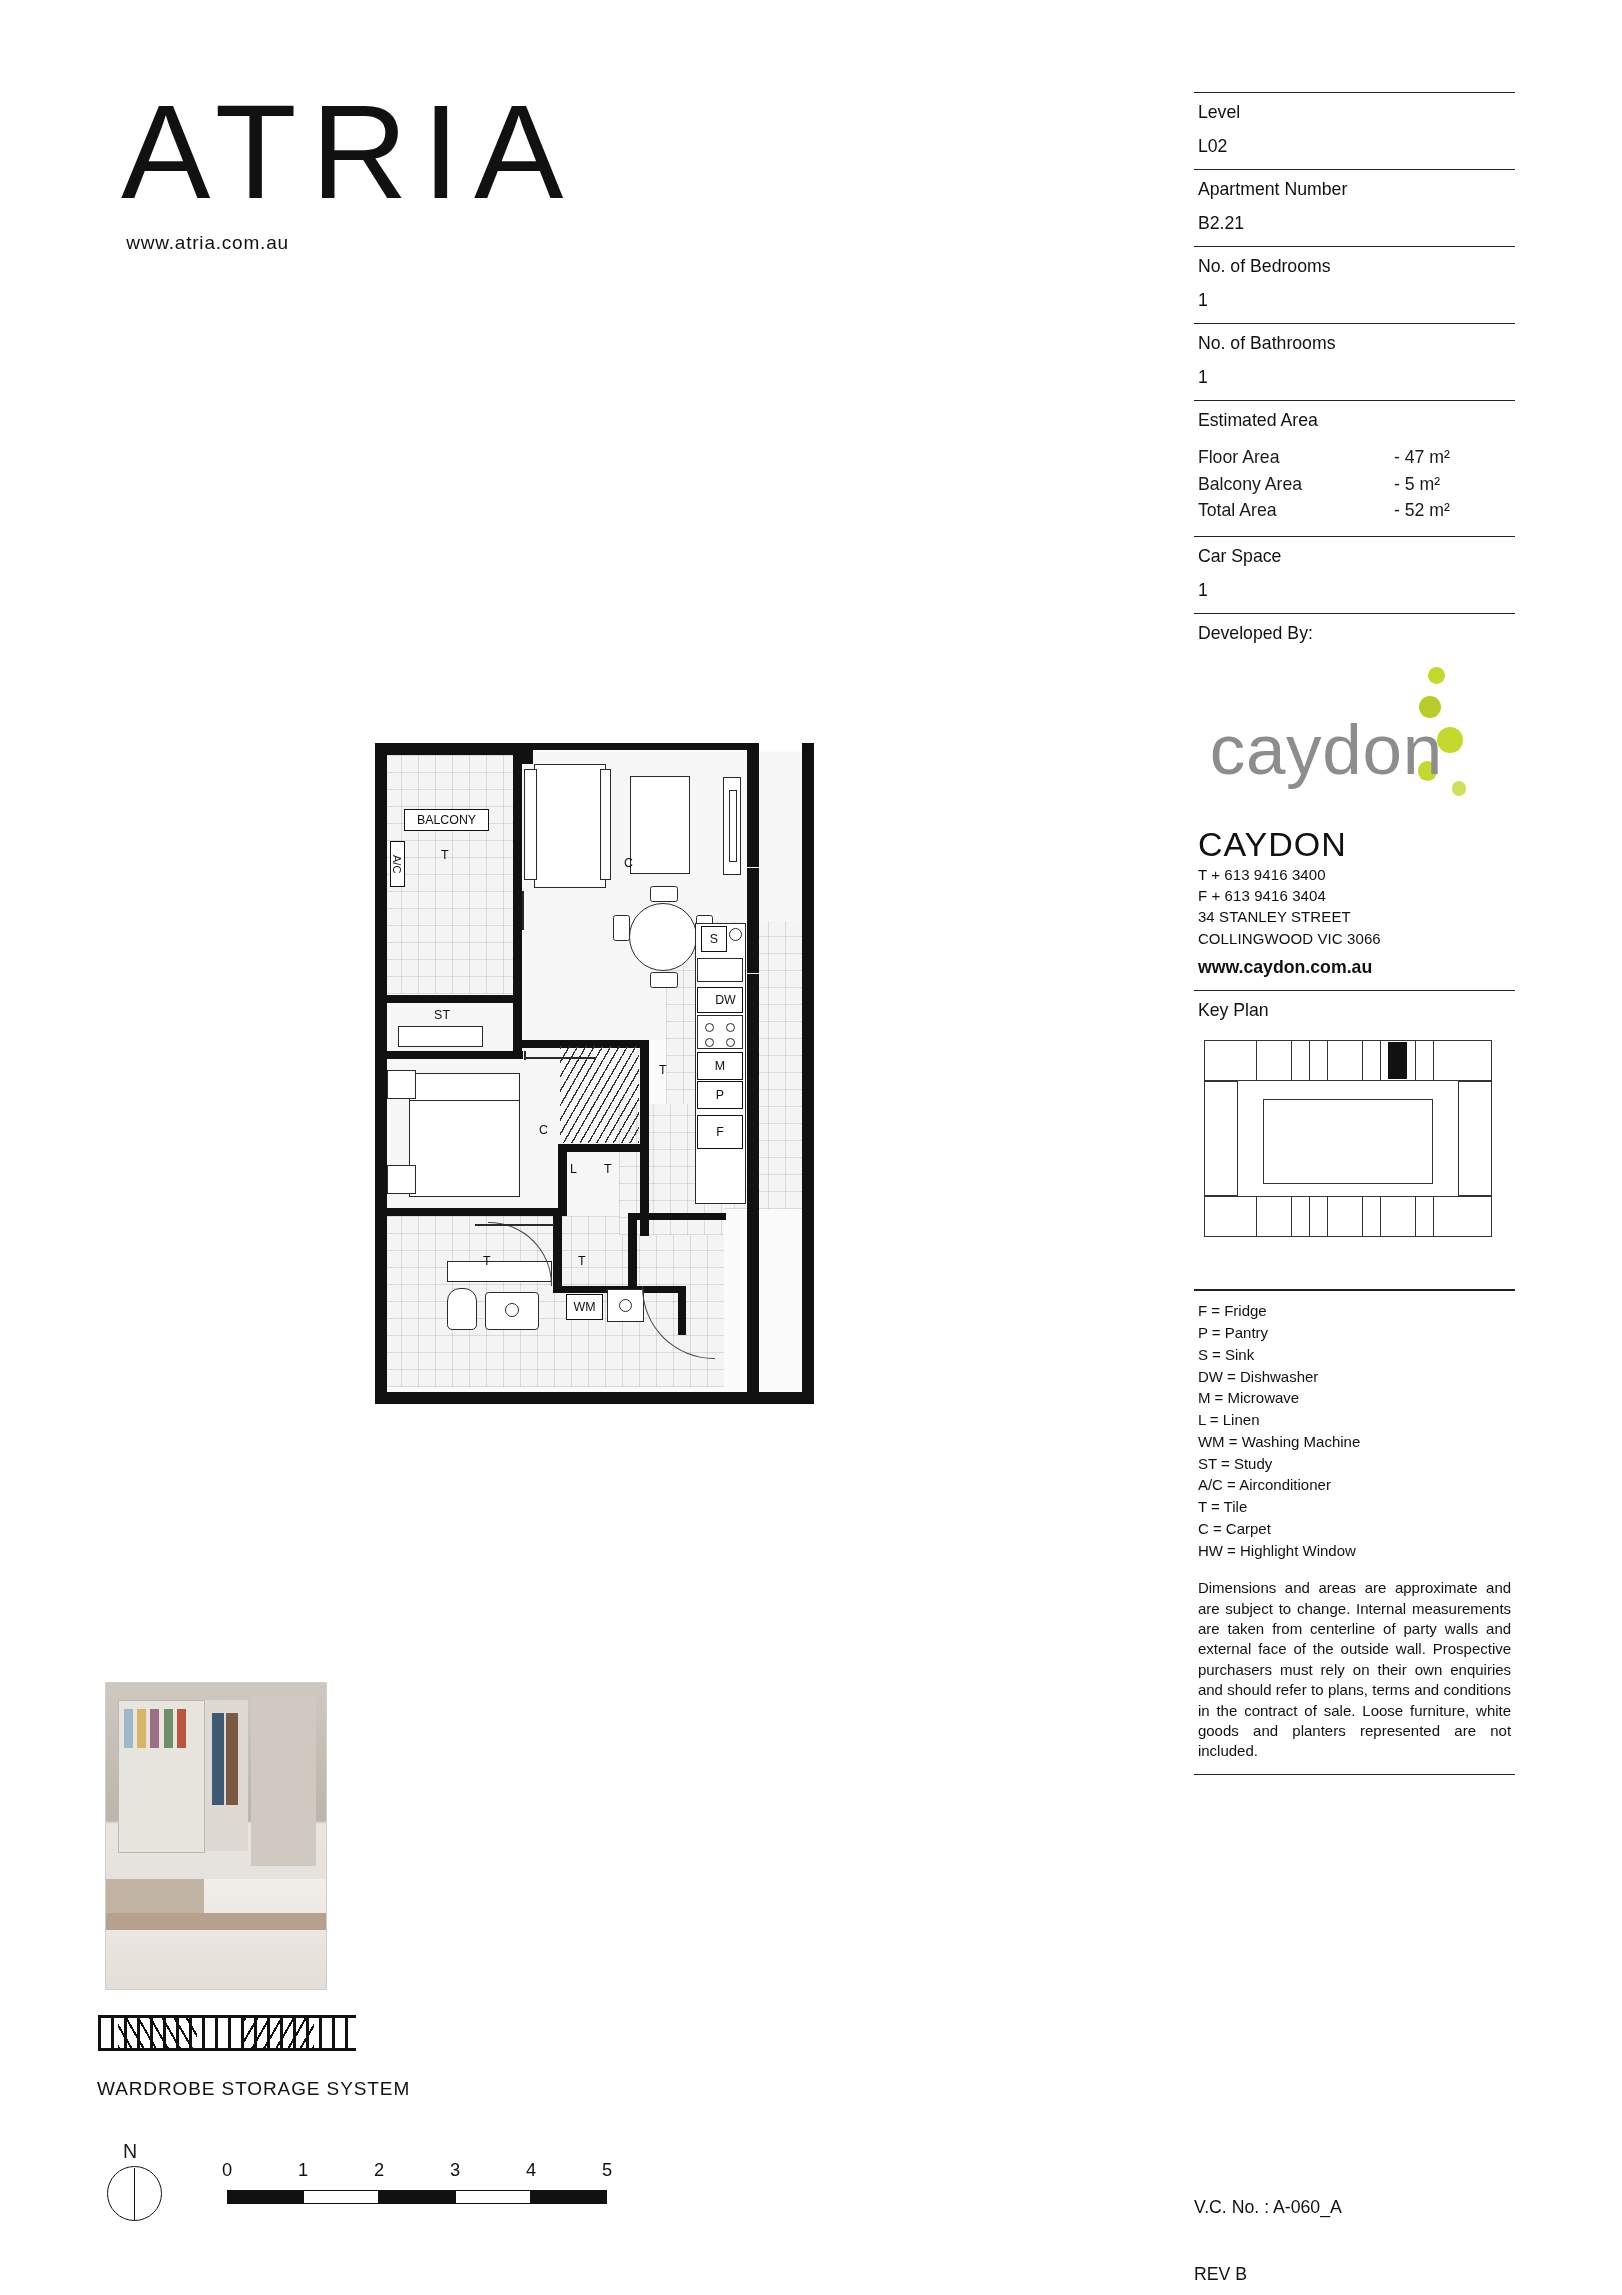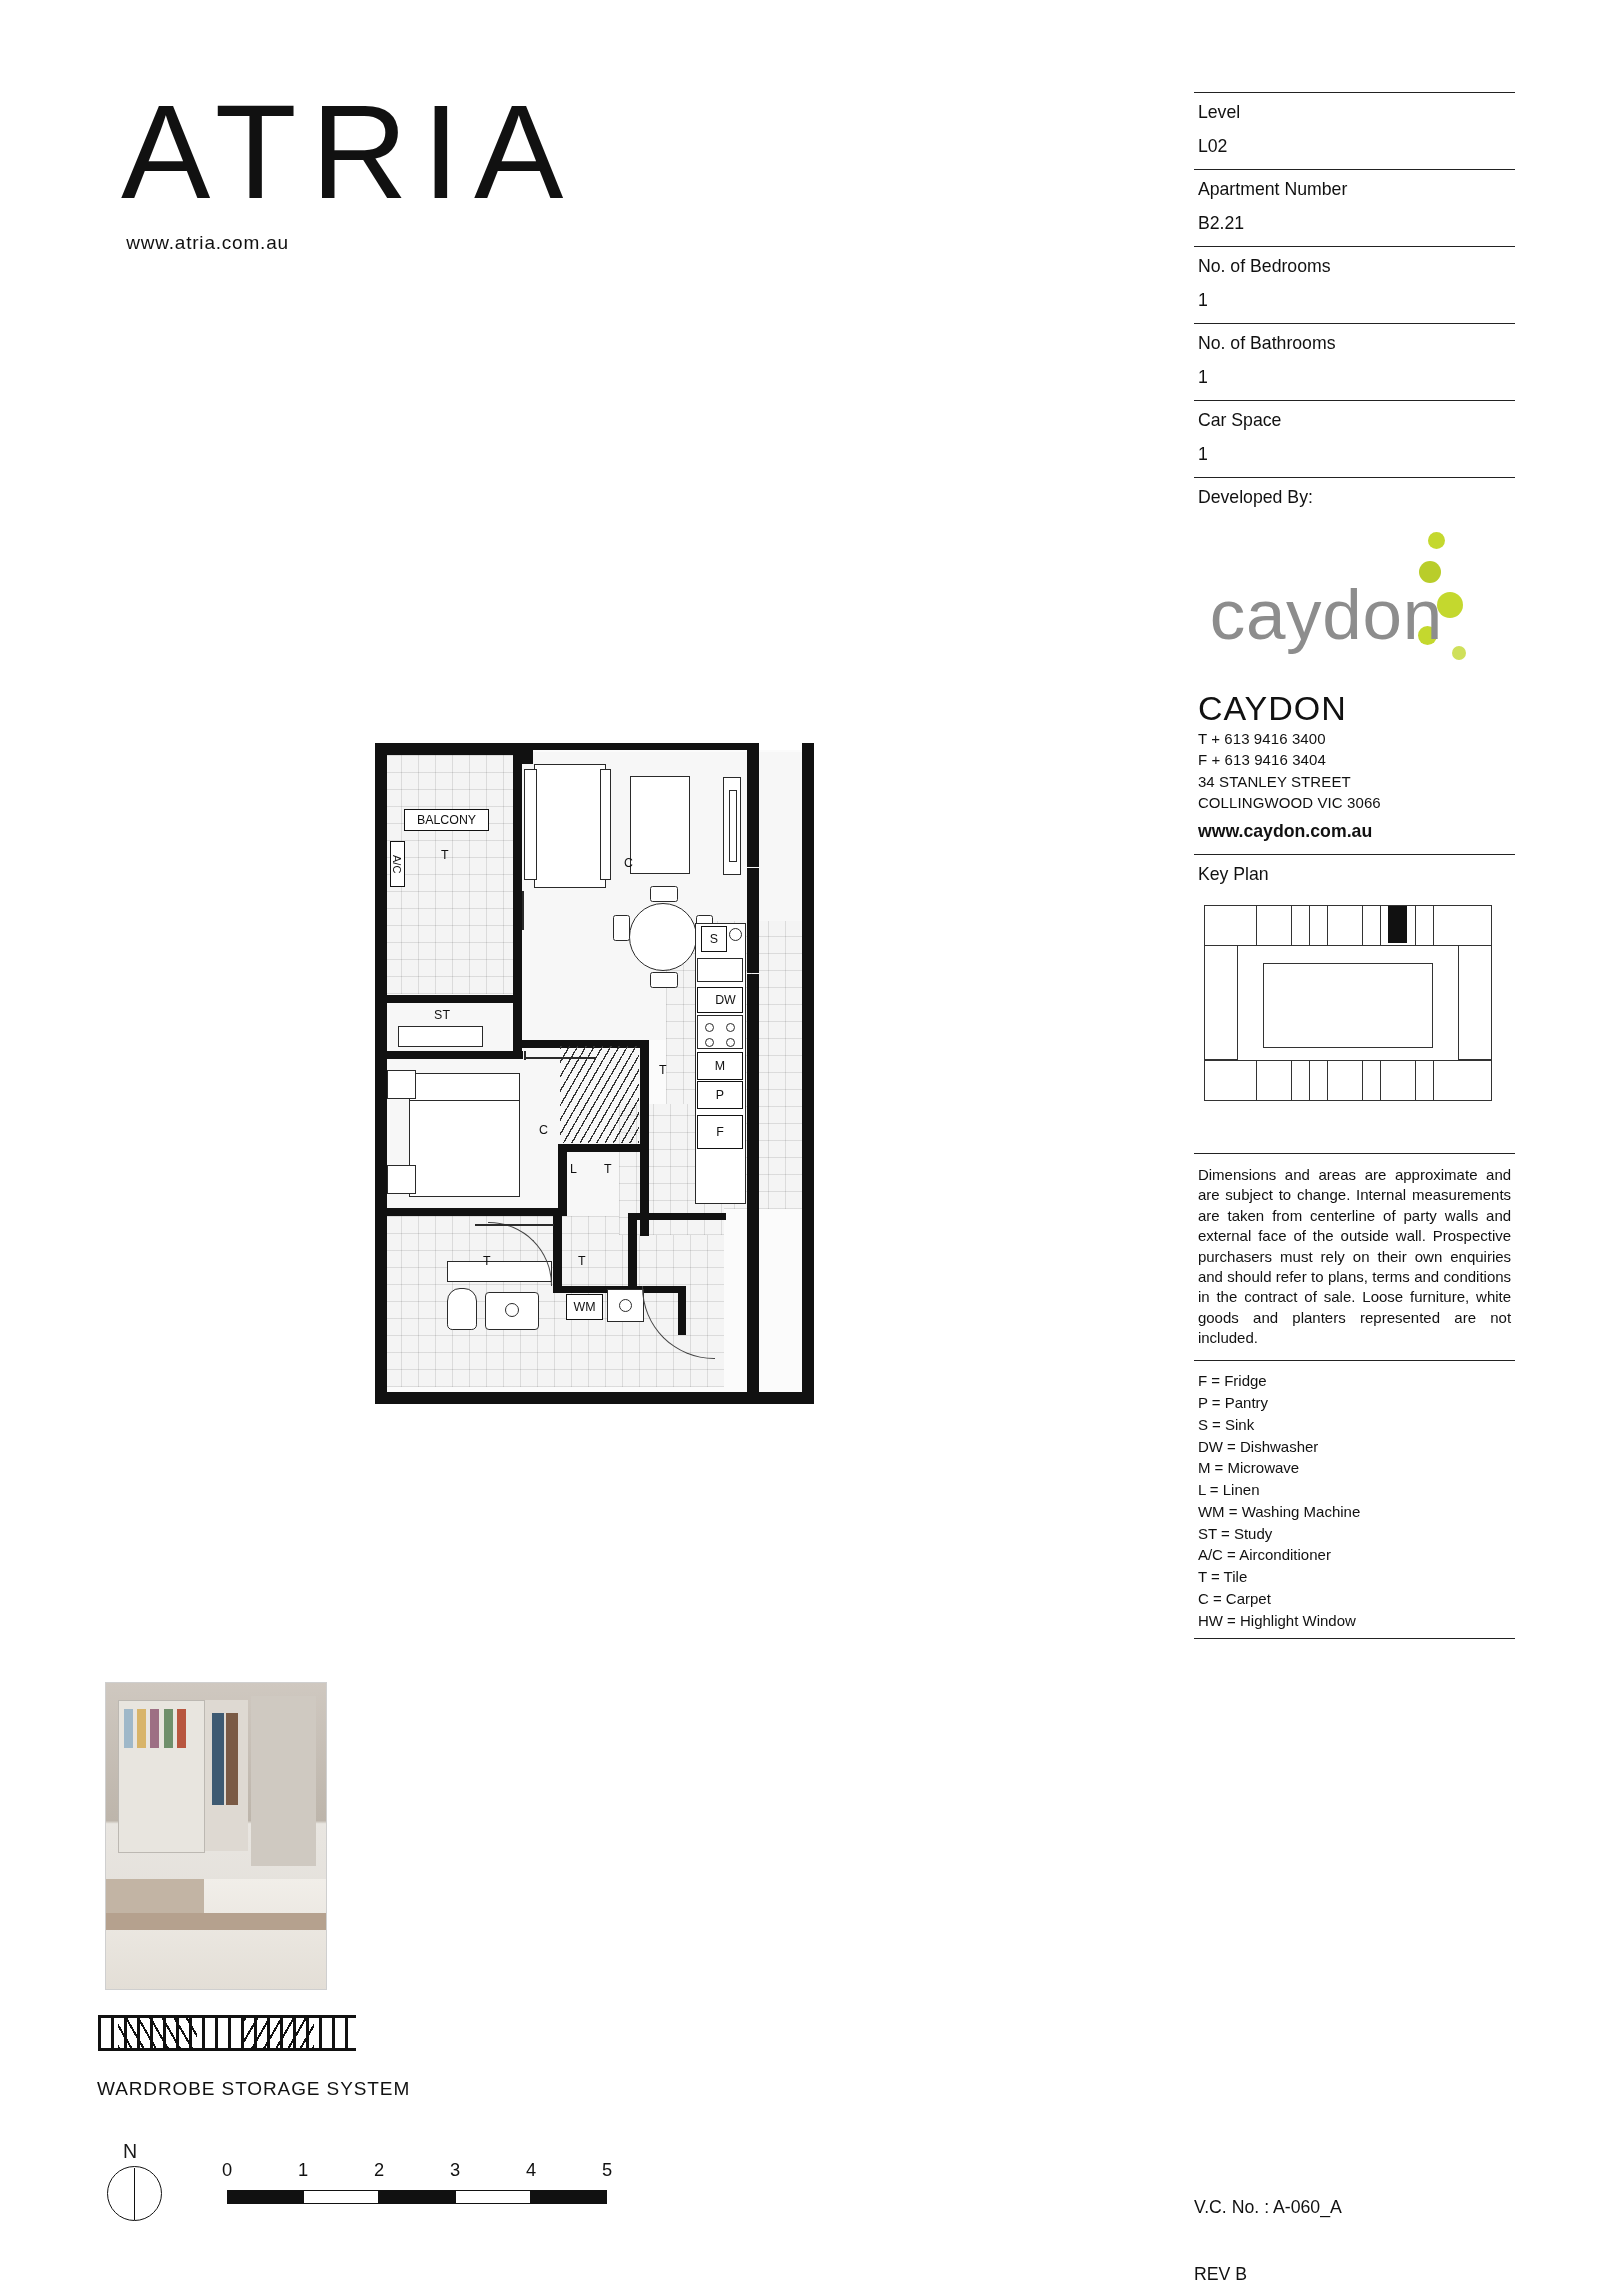--- a/index.html
+++ b/index.html
@@ -455,20 +455,35 @@
     <div class="rowgrp">
       <div class="rlabel">No. of Bedrooms</div>
       <div class="rvalue">1</div>
     </div>
 
     <div class="rowgrp">
       <div class="rlabel">No. of Bathrooms</div>
       <div class="rvalue">1</div>
     </div>
 
+    <div class="rowgrp">
+      <div class="rlabel">Estimated Area</div>
+      <div class="arearow">
+        <div class="a-l">Floor Area</div>
+        <div class="a-v">- 47 m²</div>
+      </div>
+      <div class="arearow">
+        <div class="a-l">Balcony Area</div>
+        <div class="a-v">-  5 m²</div>
+      </div>
+      <div class="arearow">
+        <div class="a-l">Total Area</div>
+        <div class="a-v">- 52 m²</div>
+      </div>
+    </div>
 
     <div class="rowgrp">
       <div class="rlabel">Car Space</div>
       <div class="rvalue">1</div>
     </div>
 
     <div class="rowgrp" style="border-bottom:none;">
       <div class="rlabel">Developed By:</div>
 
       <div id="caydon-logo">
@@ -499,36 +514,36 @@
         <div class="kp" style="left:65px; top:65px; width:170px; height:85px; background:#fff;"></div>
         <div style="position:absolute; left:41px; top:6.5px; width:220px; height:41px; background:repeating-linear-gradient(90deg, transparent 0 17px, #333 17px 17.7px);"></div>
         <div style="position:absolute; left:41px; top:162px; width:220px; height:41px; background:repeating-linear-gradient(90deg, transparent 0 17px, #333 17px 17.7px);"></div>
         <div style="position:absolute; left:6.5px; top:47px; width:34px; height:115px; background:repeating-linear-gradient(0deg, transparent 0 19.6px, #333 19.6px 20px);"></div>
         <div style="position:absolute; left:260px; top:47px; width:34px; height:115px; background:repeating-linear-gradient(0deg, transparent 0 19.6px, #333 19.6px 20px);"></div>
         <div class="kp-hl" style="left:190px; top:7.9px; width:19.6px; height:37px;"></div>
       </div>
     </div>
 
     <div style="border-top:1.3px solid #222; margin-top:27.5px;"></div>
-    <div id="disclaimer">Dimensions and areas are approximate and are subject to change. Internal measurements are taken from centerline of party walls and external face of the outside wall. Prospective purchasers must rely on their own enquiries and should refer to plans, terms and conditions in the contract of sale. Loose furniture, white goods and planters represented are not included.</div>
-
     <div id="legend">
       <div>F = Fridge</div>
       <div>P = Pantry</div>
       <div>S = Sink</div>
       <div>DW = Dishwasher</div>
       <div>M = Microwave</div>
       <div>L = Linen</div>
       <div>WM  = Washing Machine</div>
       <div>ST = Study</div>
       <div>A/C = Airconditioner</div>
       <div>T = Tile</div>
       <div>C = Carpet</div>
       <div>HW = Highlight Window</div>
     </div>
+
+    <div id="disclaimer">Dimensions and areas are approximate and are subject to change. Internal measurements are taken from centerline of party walls and external face of the outside wall. Prospective purchasers must rely on their own enquiries and should refer to plans, terms and conditions in the contract of sale. Loose furniture, white goods and planters represented are not included.</div>
     <div style="border-top:1.3px solid #222;"></div>
   </div>
 
   <div id="footer">
     <span>V.C. No. : A-060_A</span>
     <span>REV  B</span>
   </div>
 
   <div id="photo">
     <div class="ph" style="left:11.8px; top:17px; width:85px; height:151px; background:#e8e5df; border:0.7px solid #bcb8b2;"></div>

